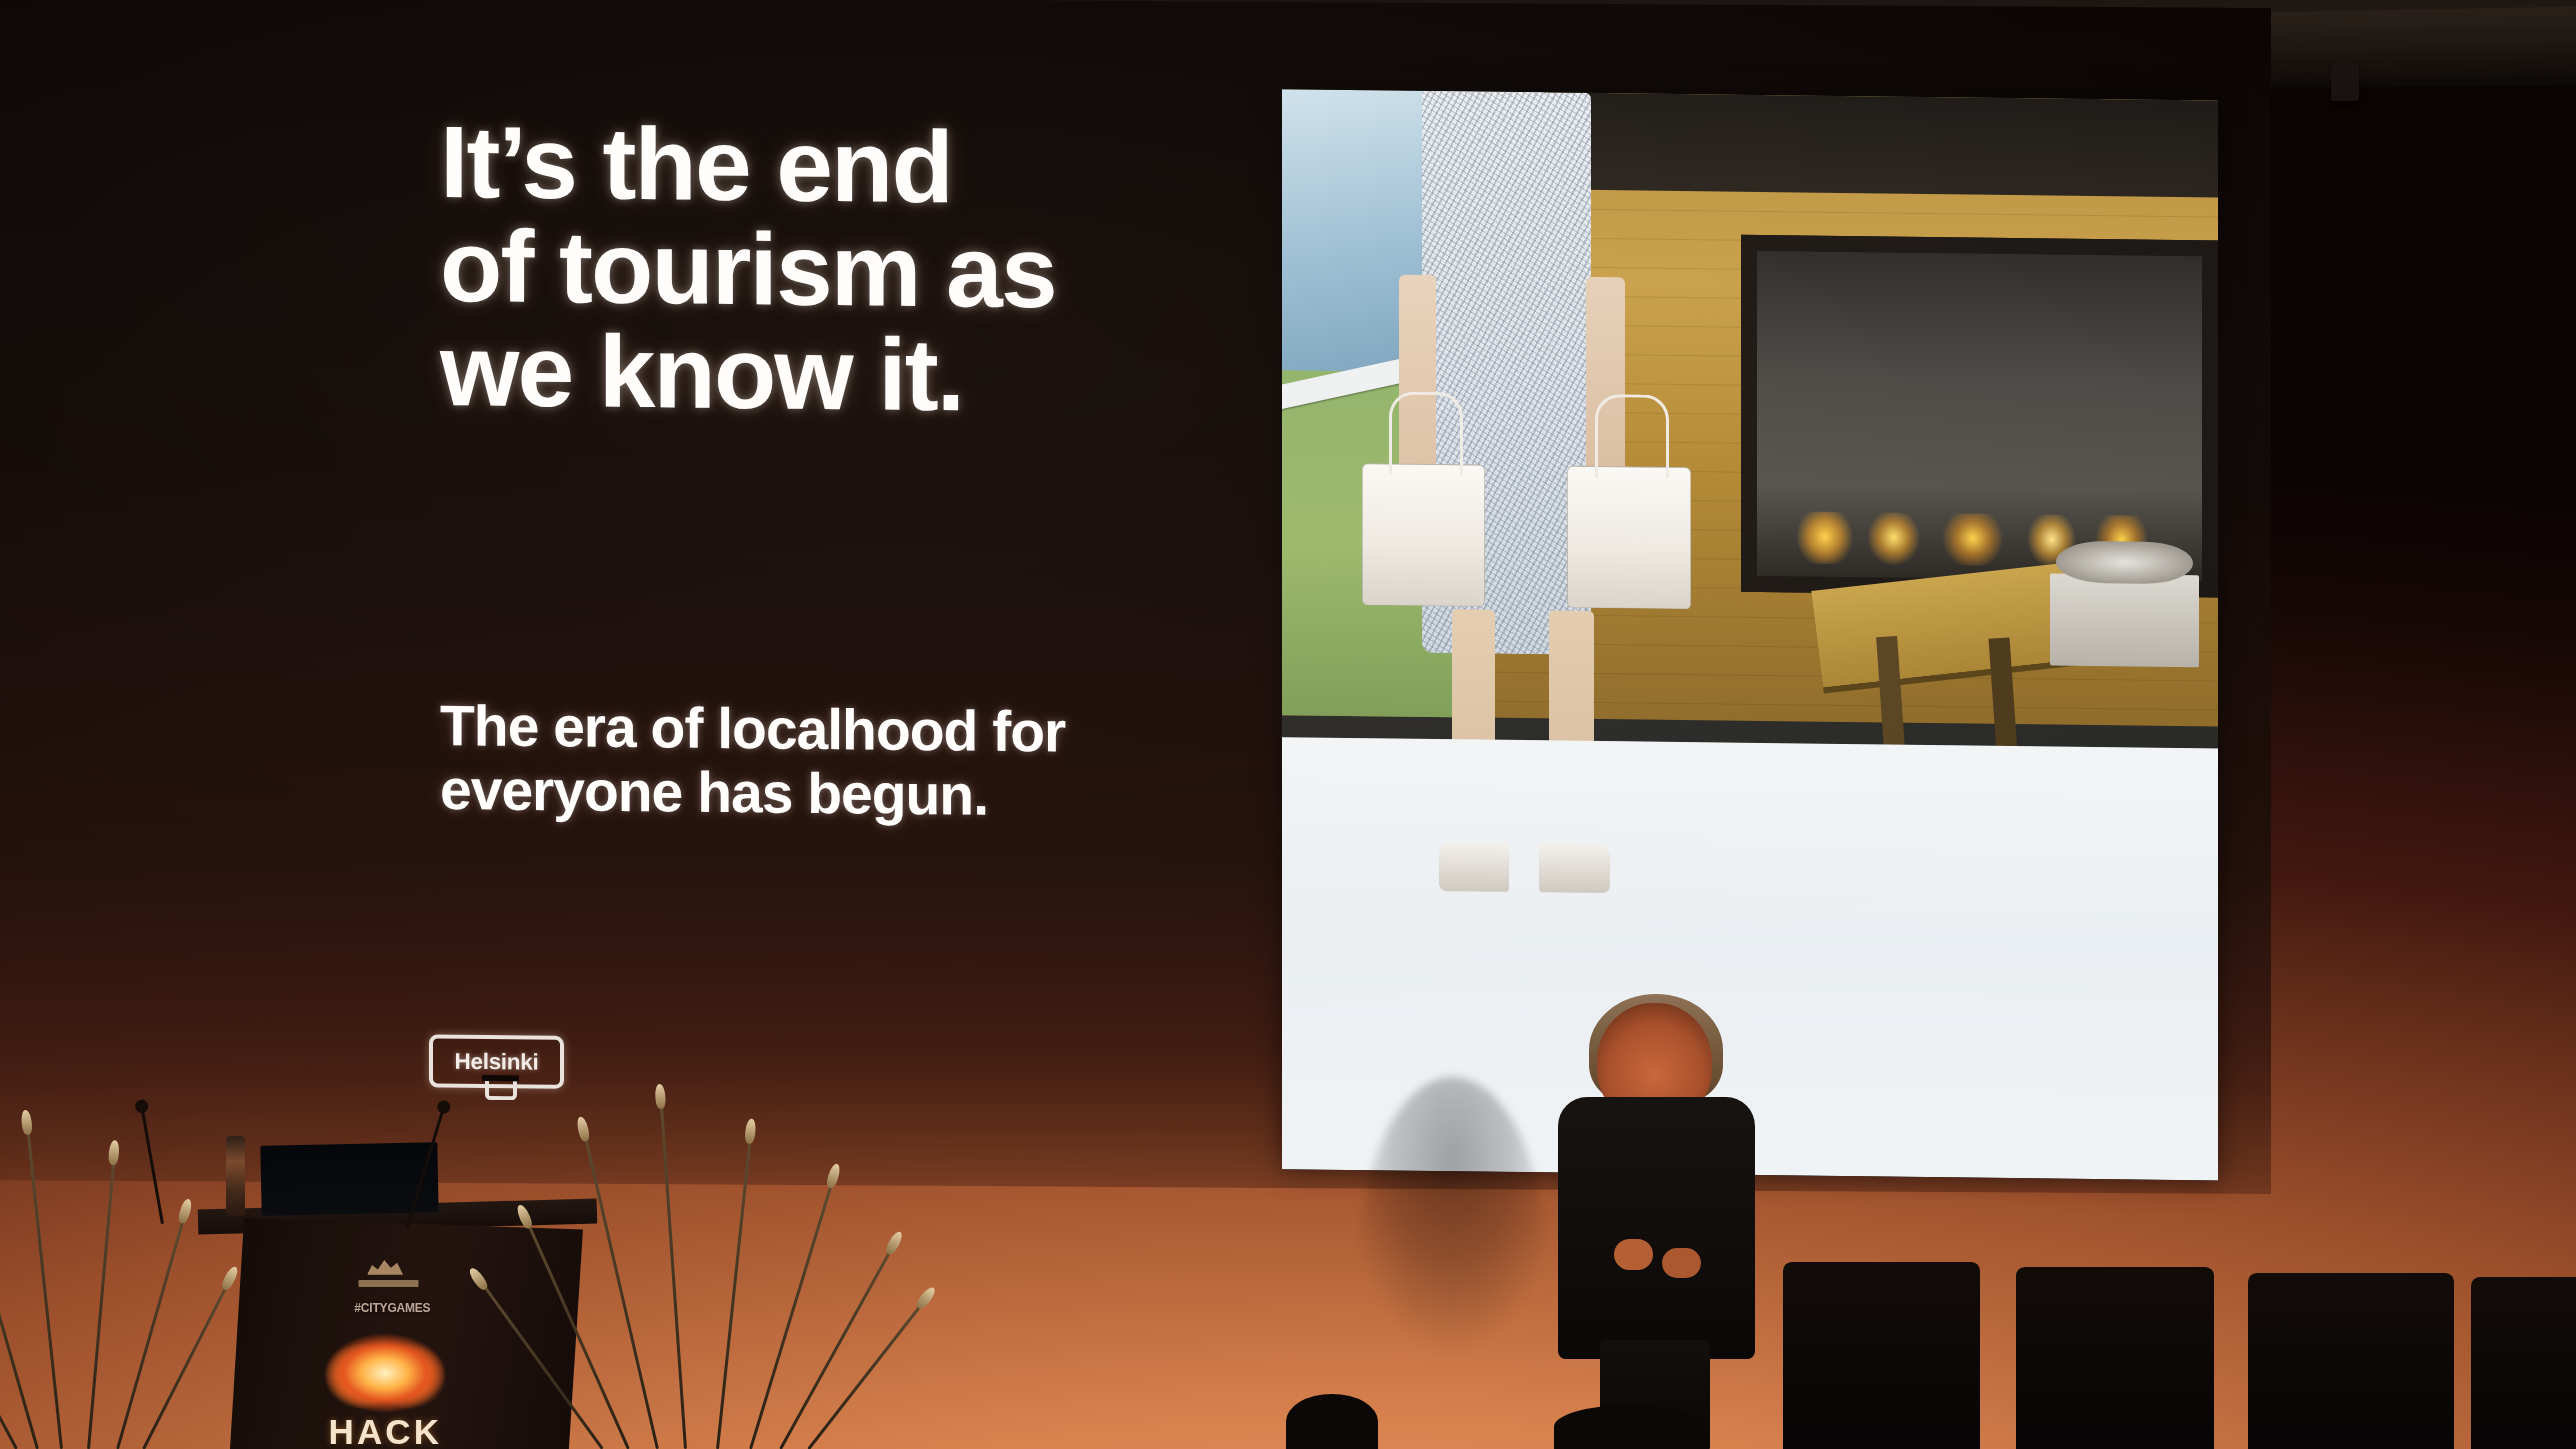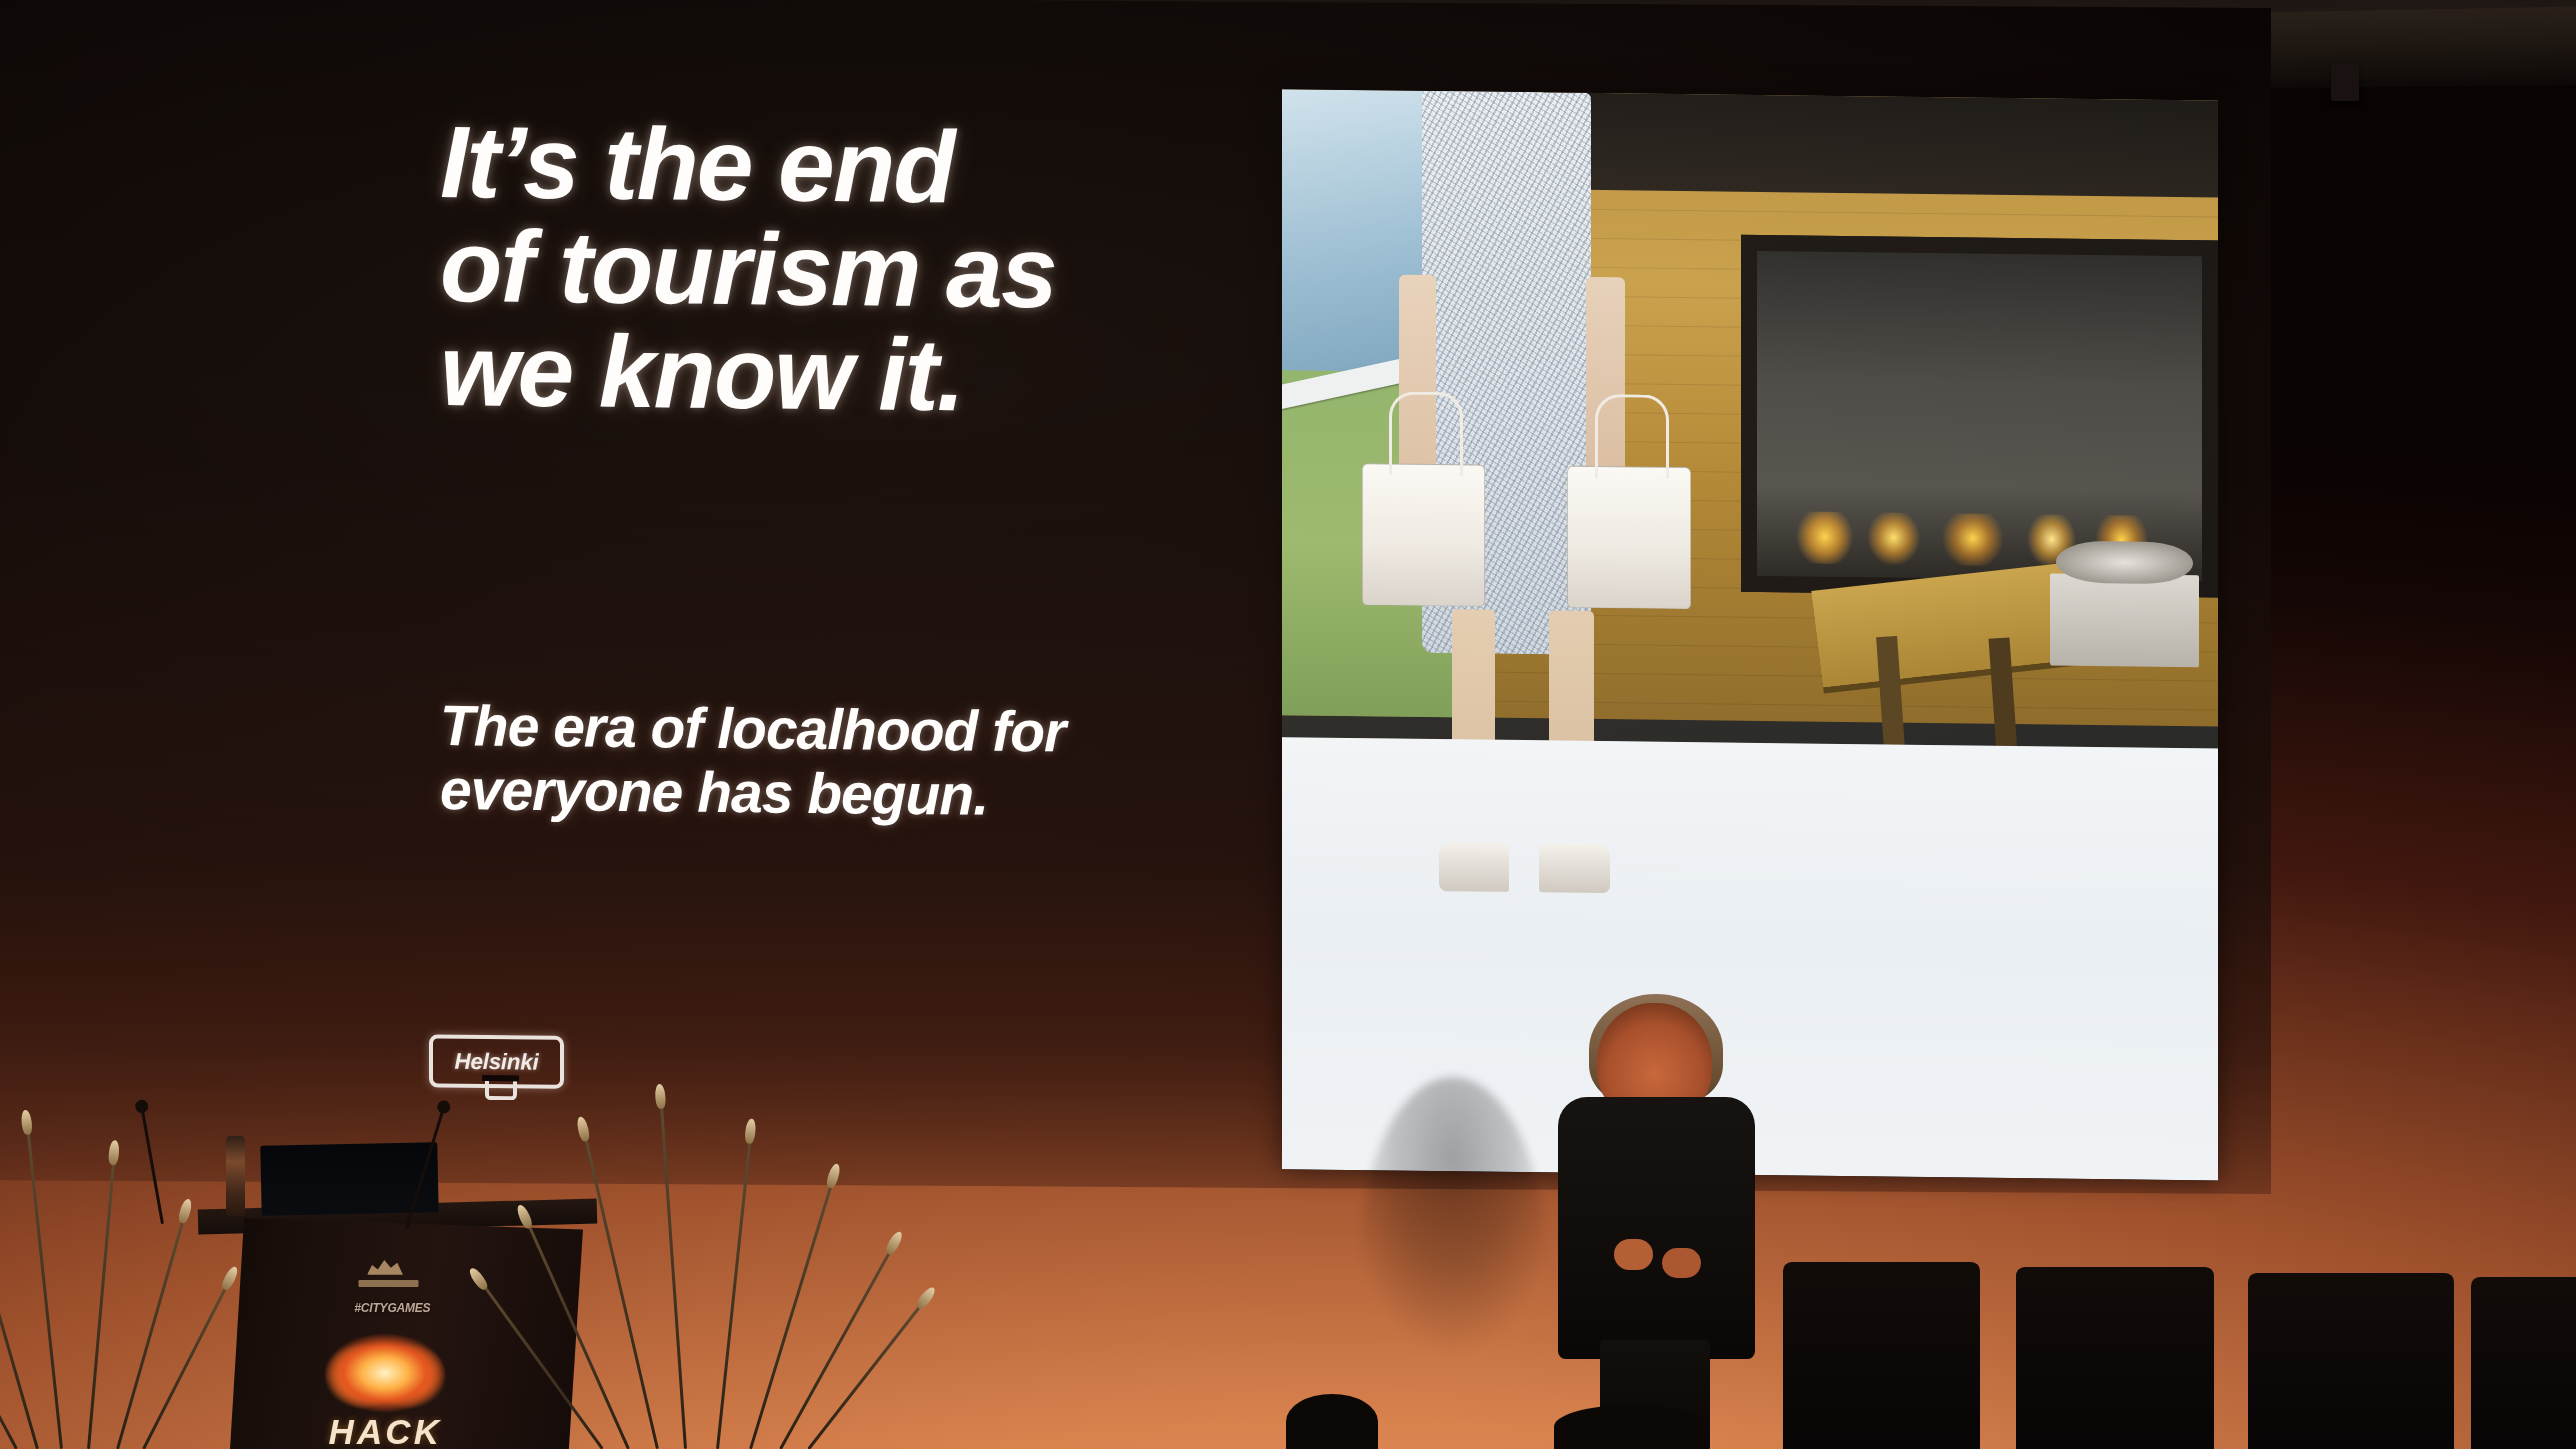--- a/index.html
+++ b/index.html
@@ -7,21 +7,20 @@
     font-family:"Liberation Sans", sans-serif;
     width:2576px;height:1449px;overflow:hidden;position:relative;
   }
 
   
   #stage{
     position:absolute;inset:0;
     background:
       radial-gradient(160% 90% at 52% 118%, #f0a877 0%, #d8824e 22%, #9c4f2b 44%, #42180f 68%, #150705 88%, #090302 100%);
     overflow:hidden;
-    font-style:italic;
   }
   
   .ceiling{
     position:absolute;left:0;top:0;width:100%;height:112px;
     background:linear-gradient(180deg,#191310 0%,#221a15 45%,#0d0907 100%);
     transform:skewY(-0.6deg);transform-origin:left top;
   }
   .ceiling2{
     position:absolute;left:0;top:56px;width:100%;height:69px;
     background:linear-gradient(180deg,#2a211a 0%,#120d0a 100%);

